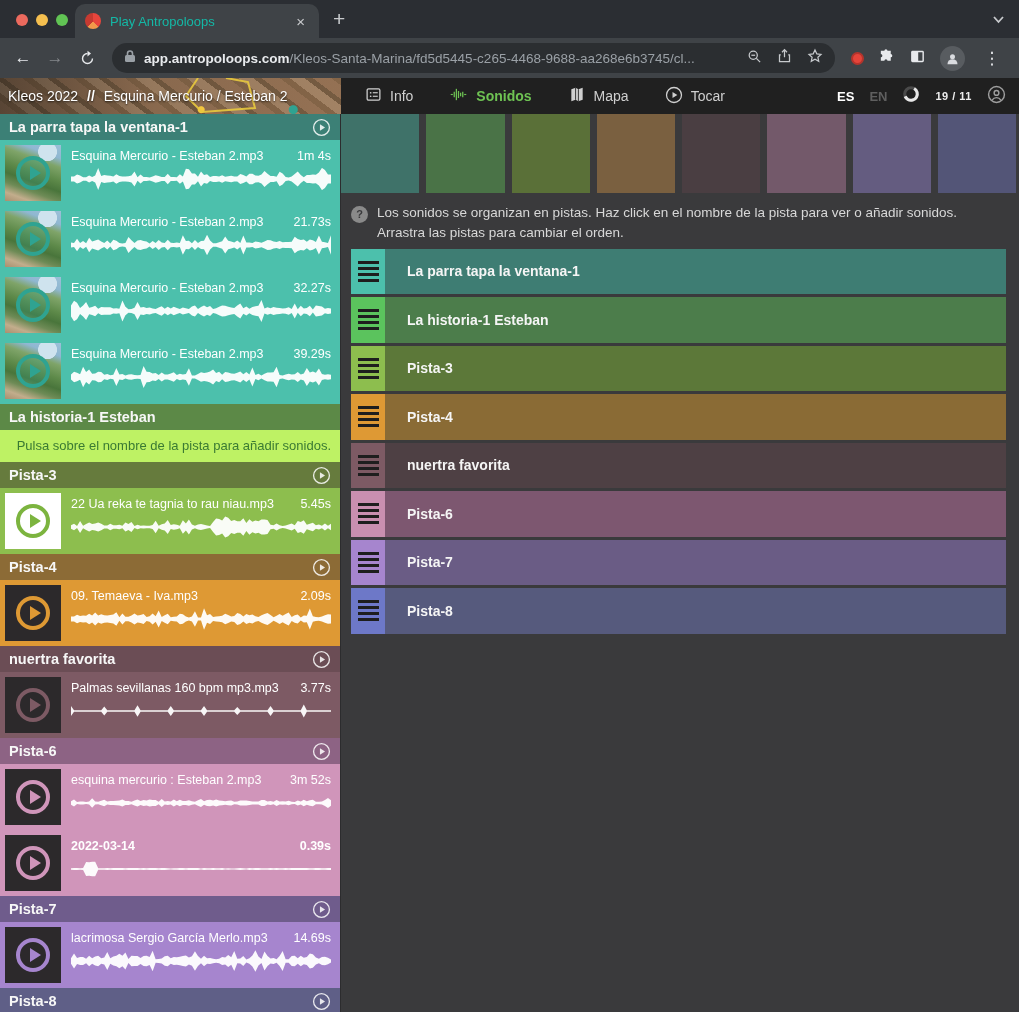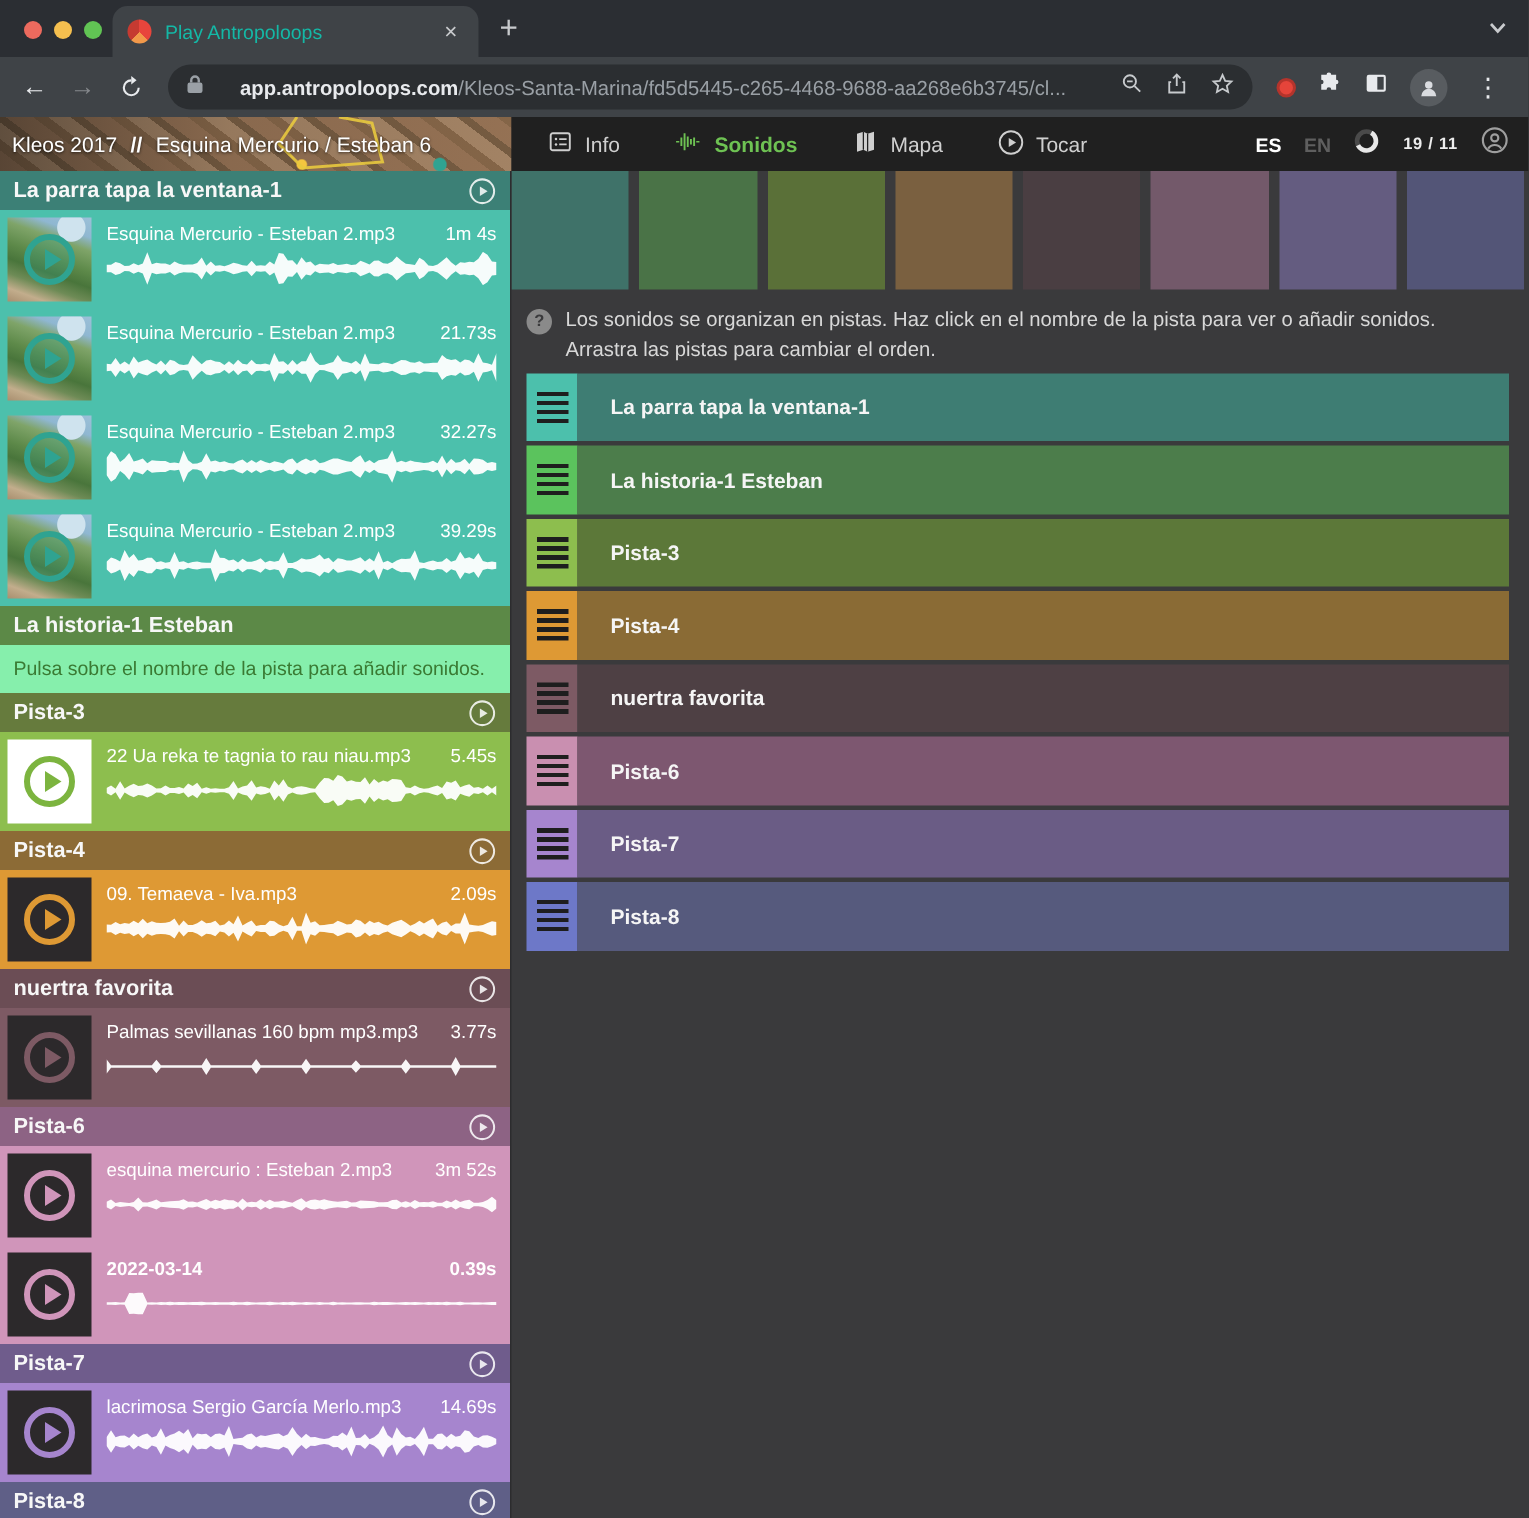--- a/index.html
+++ b/index.html
@@ -18,21 +18,21 @@
   .tab-title { flex:1; color:#14b8a6; font-size:13px; white-space:nowrap; overflow:hidden; }
   .tab-close { color:#C8CACD; font-size:15px; line-height:1; padding:2px 4px; }
   .newtab { color:#C8CACD; font-size:21px; margin:0 0 7px 14px; }
   .strip-chevron { margin-left:auto; margin-right:14px; margin-bottom:10px; }
 
   .toolbar { height:40px; background:#3F4347; display:flex; align-items:center; padding:0 10px; gap:6px; }
   .tb-btn { width:26px; height:26px; display:flex; align-items:center; justify-content:center;
             color:#E8EAED; font-size:17px; }
   .tb-btn.dim { color:#85888C; }
   .omnibox { flex:1; height:30px; background:#2B2E31; border-radius:16px; display:flex;
-             align-items:center; padding:0 12px; margin:13px 6px; gap:24px; min-width:0; }
+             align-items:center; padding:0 12px; margin:13px 6px; gap:8px; min-width:0; }
   .url { font-size:13.5px; white-space:nowrap; overflow:hidden; }
   .url .host{ color:#E8EAED; font-weight:bold; }
   .url .path{ color:#9AA0A6; }
   .omni-icons { margin-left:auto; display:flex; gap:15px; align-items:center; }
   .right-icons { display:flex; align-items:center; gap:14px; padding:0 4px; }
   .rec-dot { width:13px; height:13px; border-radius:50%; background:#E5443A; border:2px solid #B4342C; }
   .avatar { width:25px; height:25px; border-radius:50%; background:#585C60;
             display:flex; align-items:center; justify-content:center; }
 
   
@@ -173,23 +173,23 @@
   </span>
 </div>
 
 <div class="app-header">
   <div class="crumb">
     <div class="crumb-bg"></div>
     <svg class="crumb-outline" width="341" height="36" viewBox="0 0 341 36">
       <polyline points="198,0 186,18 202,34 255,30 248,4 226,0" fill="none" stroke="#E8C93E" stroke-width="2" opacity=".9"></polyline>
     </svg>
     <div class="crumb-text">
-      <span>Kleos 2017</span>
+      <span>Kleos 2022</span>
       <span class="crumb-sep">//</span>
-      <span>Esquina Mercurio / Esteban 6</span>
+      <span>Esquina Mercurio / Esteban 2</span>
     </div>
   </div>
   <div class="app-nav">
       <span class="nav-item">
         <span><svg width="17" height="17" viewBox="0 0 24 24">
             <rect x="3" y="4" width="18" height="16" rx="2" fill="none" stroke="#CFCFCF" stroke-width="1.8"></rect>
             <circle cx="8" cy="9.5" r="1.2" fill="#CFCFCF"></circle>
             <line x1="11" y1="9.5" x2="18" y2="9.5" stroke="#CFCFCF" stroke-width="1.6"></line>
             <circle cx="8" cy="14.5" r="1.2" fill="#CFCFCF"></circle>
             <line x1="11" y1="14.5" x2="18" y2="14.5" stroke="#CFCFCF" stroke-width="1.6"></line>
@@ -326,21 +326,21 @@
             <svg class="wave" viewBox="0 0 258 22" preserveAspectRatio="none">
               <path d="M0 11 L0 8.5 L3 5.7 L6 6.7 L9 8.3 L12 0.7 L15 6.0 L18 3.4 L21 7.7 L24 7.4 L27 5.8 L30 5.9 L33 8.8 L36 8.1 L39 9.2 L42 8.7 L45 2.0 L48 8.6 L51 8.1 L54 9.5 L57 8.6 L60 8.3 L63 9.0 L66 9.2 L69 9.1 L72 0.0 L75 5.8 L78 6.0 L81 7.6 L84 7.0 L87 9.0 L90 6.5 L93 8.5 L96 8.5 L99 7.6 L102 6.2 L105 9.0 L108 7.8 L111 8.5 L114 7.9 L117 2.2 L120 9.4 L123 9.4 L126 8.1 L129 6.2 L132 7.0 L135 6.6 L138 5.6 L141 3.6 L144 6.9 L147 5.8 L150 8.8 L153 6.1 L156 6.6 L159 7.6 L162 7.7 L165 6.7 L168 5.5 L171 8.3 L174 6.1 L177 8.4 L180 1.5 L183 9.0 L186 7.8 L189 9.5 L192 7.7 L195 6.5 L198 6.6 L201 6.3 L204 0.8 L207 8.9 L210 9.4 L213 8.4 L216 7.7 L219 8.6 L222 8.3 L225 6.0 L228 8.5 L231 7.5 L234 1.9 L237 6.4 L240 5.5 L243 6.8 L246 2.6 L249 8.0 L252 8.8 L255 8.3 L258 8.8 L258 13.2 L255 13.7 L252 13.2 L249 14.0 L246 19.4 L243 15.2 L240 16.5 L237 15.6 L234 20.1 L231 14.5 L228 13.5 L225 16.0 L222 13.7 L219 13.4 L216 14.3 L213 13.6 L210 12.6 L207 13.1 L204 21.2 L201 15.7 L198 15.4 L195 15.5 L192 14.3 L189 12.5 L186 14.2 L183 13.0 L180 20.5 L177 13.6 L174 15.9 L171 13.7 L168 16.5 L165 15.3 L162 14.3 L159 14.4 L156 15.4 L153 15.9 L150 13.2 L147 16.2 L144 15.1 L141 18.4 L138 16.4 L135 15.4 L132 15.0 L129 15.8 L126 13.9 L123 12.6 L120 12.6 L117 19.8 L114 14.1 L111 13.5 L108 14.2 L105 13.0 L102 15.8 L99 14.4 L96 13.5 L93 13.5 L90 15.5 L87 13.0 L84 15.0 L81 14.4 L78 16.0 L75 16.2 L72 22.0 L69 12.9 L66 12.8 L63 13.0 L60 13.7 L57 13.4 L54 12.5 L51 13.9 L48 13.4 L45 20.0 L42 13.3 L39 12.8 L36 13.9 L33 13.2 L30 16.1 L27 16.2 L24 14.6 L21 14.3 L18 18.6 L15 16.0 L12 21.3 L9 13.7 L6 15.3 L3 16.3 L0 13.5 Z" fill="rgba(255,255,255,.95)"></path>
             </svg>
           </div>
         </div>
       </div>
       <div>
         <div class="sec-header" style="background: rgb(92, 137, 71);">
           <span>La historia-1 Esteban</span>
         </div>
-        <div class="hint" style="background: #86efac; color: rgb(58, 122, 51);">Pulsa sobre el nombre de la pista para añadir sonidos.</div>
+        <div class="hint" style="background: #bef264; color: rgb(58, 122, 51); text-align: right;">Pulsa sobre el nombre de la pista para añadir sonidos.</div>
       </div>
       <div>
         <div class="sec-header" style="background: rgb(102, 123, 61);">
           <span>Pista-3</span>
           <span style="display: flex;">
             <svg width="19" height="19" viewBox="0 0 24 24">
               <circle cx="12" cy="12" r="10" fill="none" stroke="rgba(255,255,255,.85)" stroke-width="1.7"></circle>
               <polygon points="10,8 16.5,12 10,16" fill="rgba(255,255,255,.85)"></polygon>
             </svg>
           </span>

